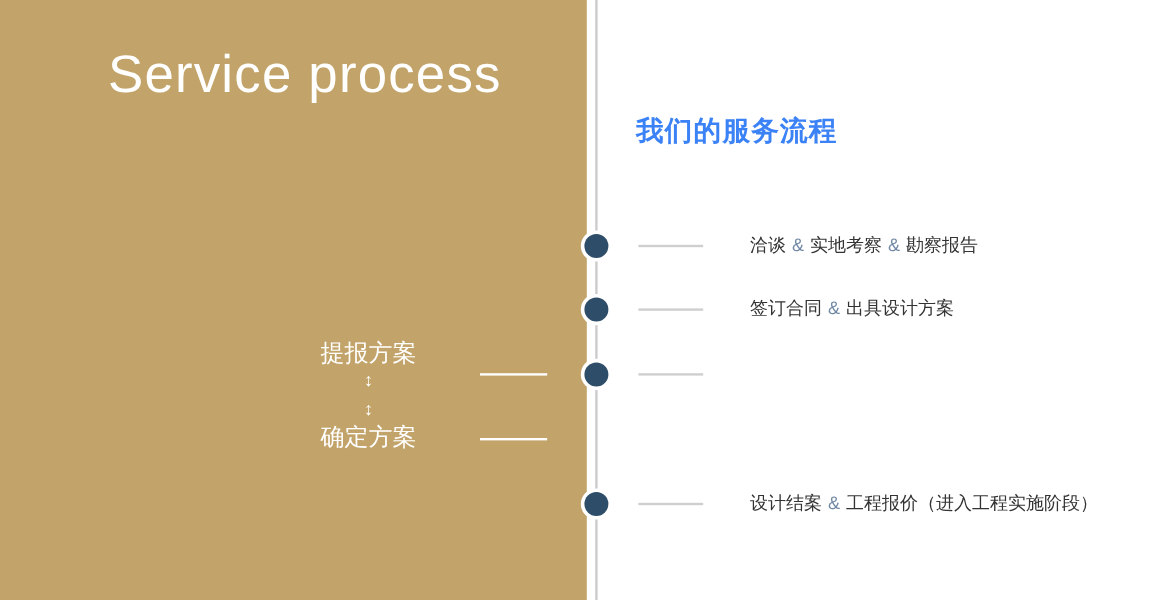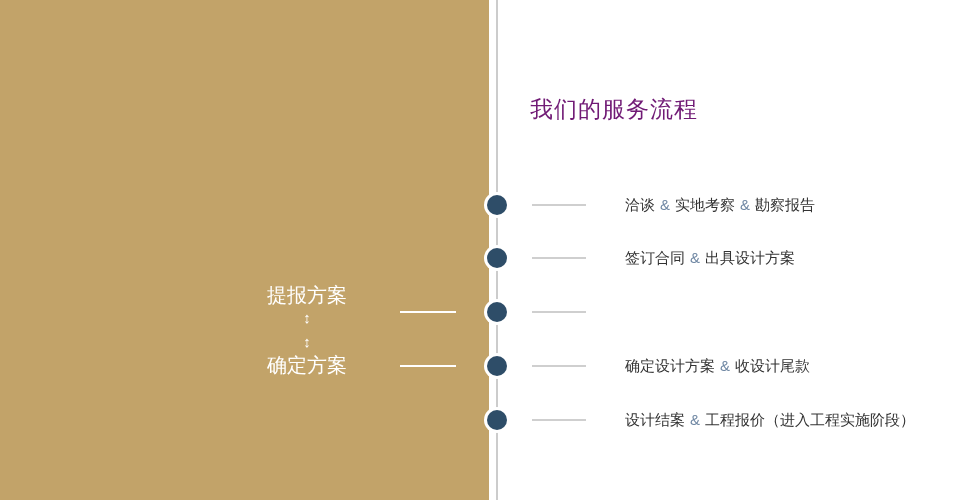--- a/index.html
+++ b/index.html
@@ -61,22 +61,22 @@
     position: absolute;
     left: 496px; top: 0;
     width: 2px; height: 500px;
     background: #cccccc;
   }
   
   .right-heading {
     position: absolute;
     left: 530px; top: 94px;
     font-size: 23px;
-    font-weight: normal;
-    color: #701a75;
+    font-weight: bold;
+    color: #3b82f6;
     letter-spacing: 1px;
     white-space: nowrap;
   }
   .step-row {
     position: absolute;
     left: 0;
     width: 100%;
     height: 22px;
   }
   .step-dot {
@@ -111,20 +111,21 @@
   .row3 { top: 301px; }
   .row4 { top: 355px; }
   .row5 { top: 409px; }
 </style>
 </head>
 <body>
 
 <div class="stage">
 
   <div class="left-panel">
+    <div class="service-title">Service process</div>
 
     <div class="flow-col">
       <div class="flow-label">提报方案</div>
       <div class="flow-arrow">↕</div>
       <div class="flow-arrow">↕</div>
       <div class="flow-label">确定方案</div>
     </div>
 
     <div class="white-line l1"></div>
     <div class="white-line l2"></div>
@@ -148,27 +149,20 @@
     <div class="step-text">
       <span>签订合同</span><span class="amp">&amp;</span><span>出具设计方案</span>
     </div>
   </div>
 
   <div class="step-row row3">
     <span class="step-dot"></span>
     <span class="step-connector"></span>
   </div>
 
-  <div class="step-row row4">
-    <span class="step-dot"></span>
-    <span class="step-connector"></span>
-    <div class="step-text">
-      <span>确定设计方案</span><span class="amp">&amp;</span><span>收设计尾款</span>
-    </div>
-  </div>
 
   <div class="step-row row5">
     <span class="step-dot"></span>
     <span class="step-connector"></span>
     <div class="step-text">
       <span>设计结案</span><span class="amp">&amp;</span><span>工程报价（进入工程实施阶段）</span>
     </div>
   </div>
 
 </div>

